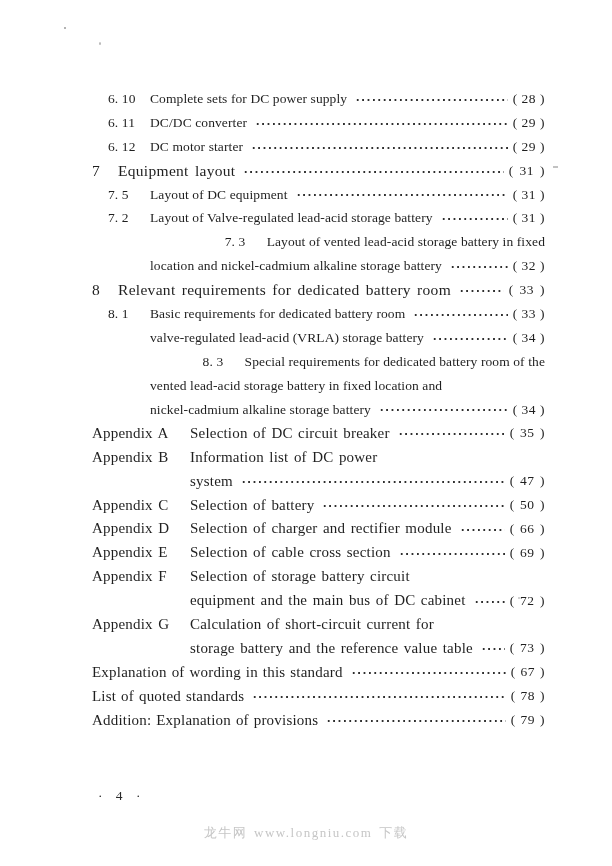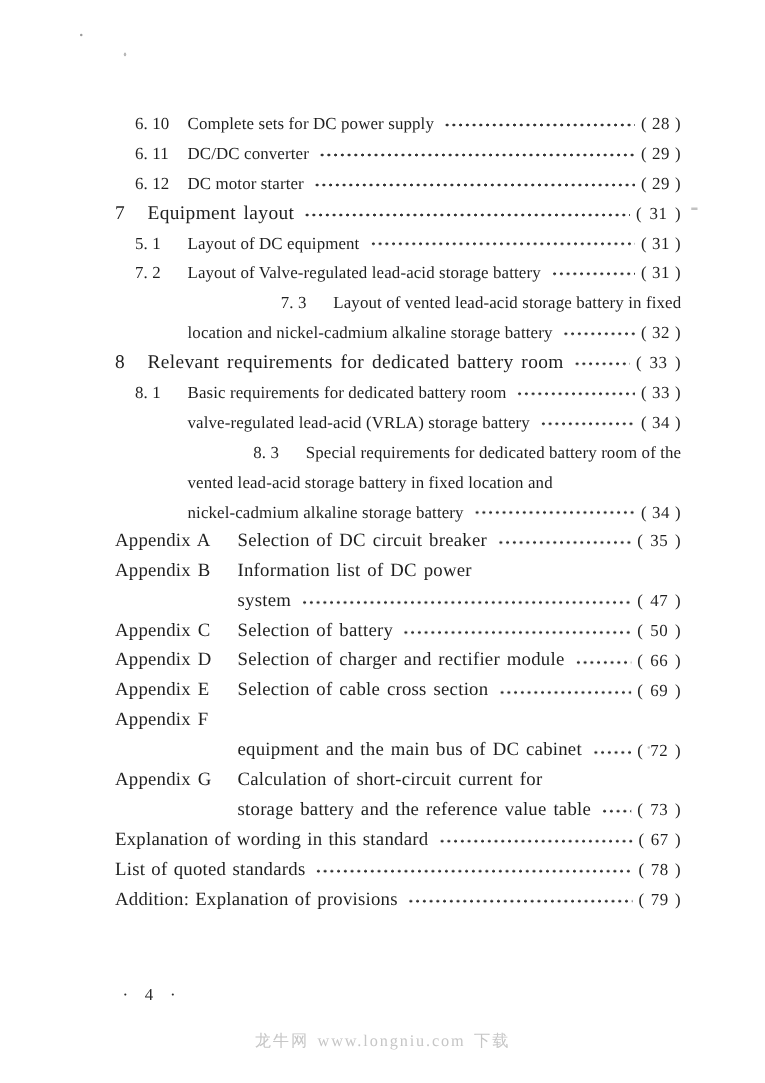--- a/index.html
+++ b/index.html
@@ -99,21 +99,21 @@
   </div>
 
   <div class="row r-sec">
     <span class="num">7</span>
     <span class="t">Equipment layout</span>
     <span class="lead"></span>
     <span class="pg">( 31 )</span>
   </div>
 
   <div class="row r-sub">
-    <span class="num">5. 1</span>
+    <span class="num">7. 5</span>
     <span class="t">Layout of DC equipment</span>
     <span class="lead"></span>
     <span class="pg">( 31 )</span>
   </div>
 
   <div class="row r-sub">
     <span class="num">7. 2</span>
     <span class="t">Layout of Valve-regulated lead-acid storage battery</span>
     <span class="lead"></span>
     <span class="pg">( 31 )</span>
@@ -200,20 +200,21 @@
 
   <div class="row r-app">
     <span class="num">Appendix E</span>
     <span class="t">Selection of cable cross section</span>
     <span class="lead"></span>
     <span class="pg">( 69 )</span>
   </div>
 
   <div class="row r-app">
     <span class="num">Appendix F</span>
+    <span class="t">Selection of storage battery circuit</span>
   </div>
 
   <div class="row r-app-cont">
     <span class="t">equipment and the main bus of DC cabinet</span>
     <span class="lead"></span>
     <span class="pg">( 72 )</span>
   </div>
 
   <div class="row r-app">
     <span class="num">Appendix G</span>

